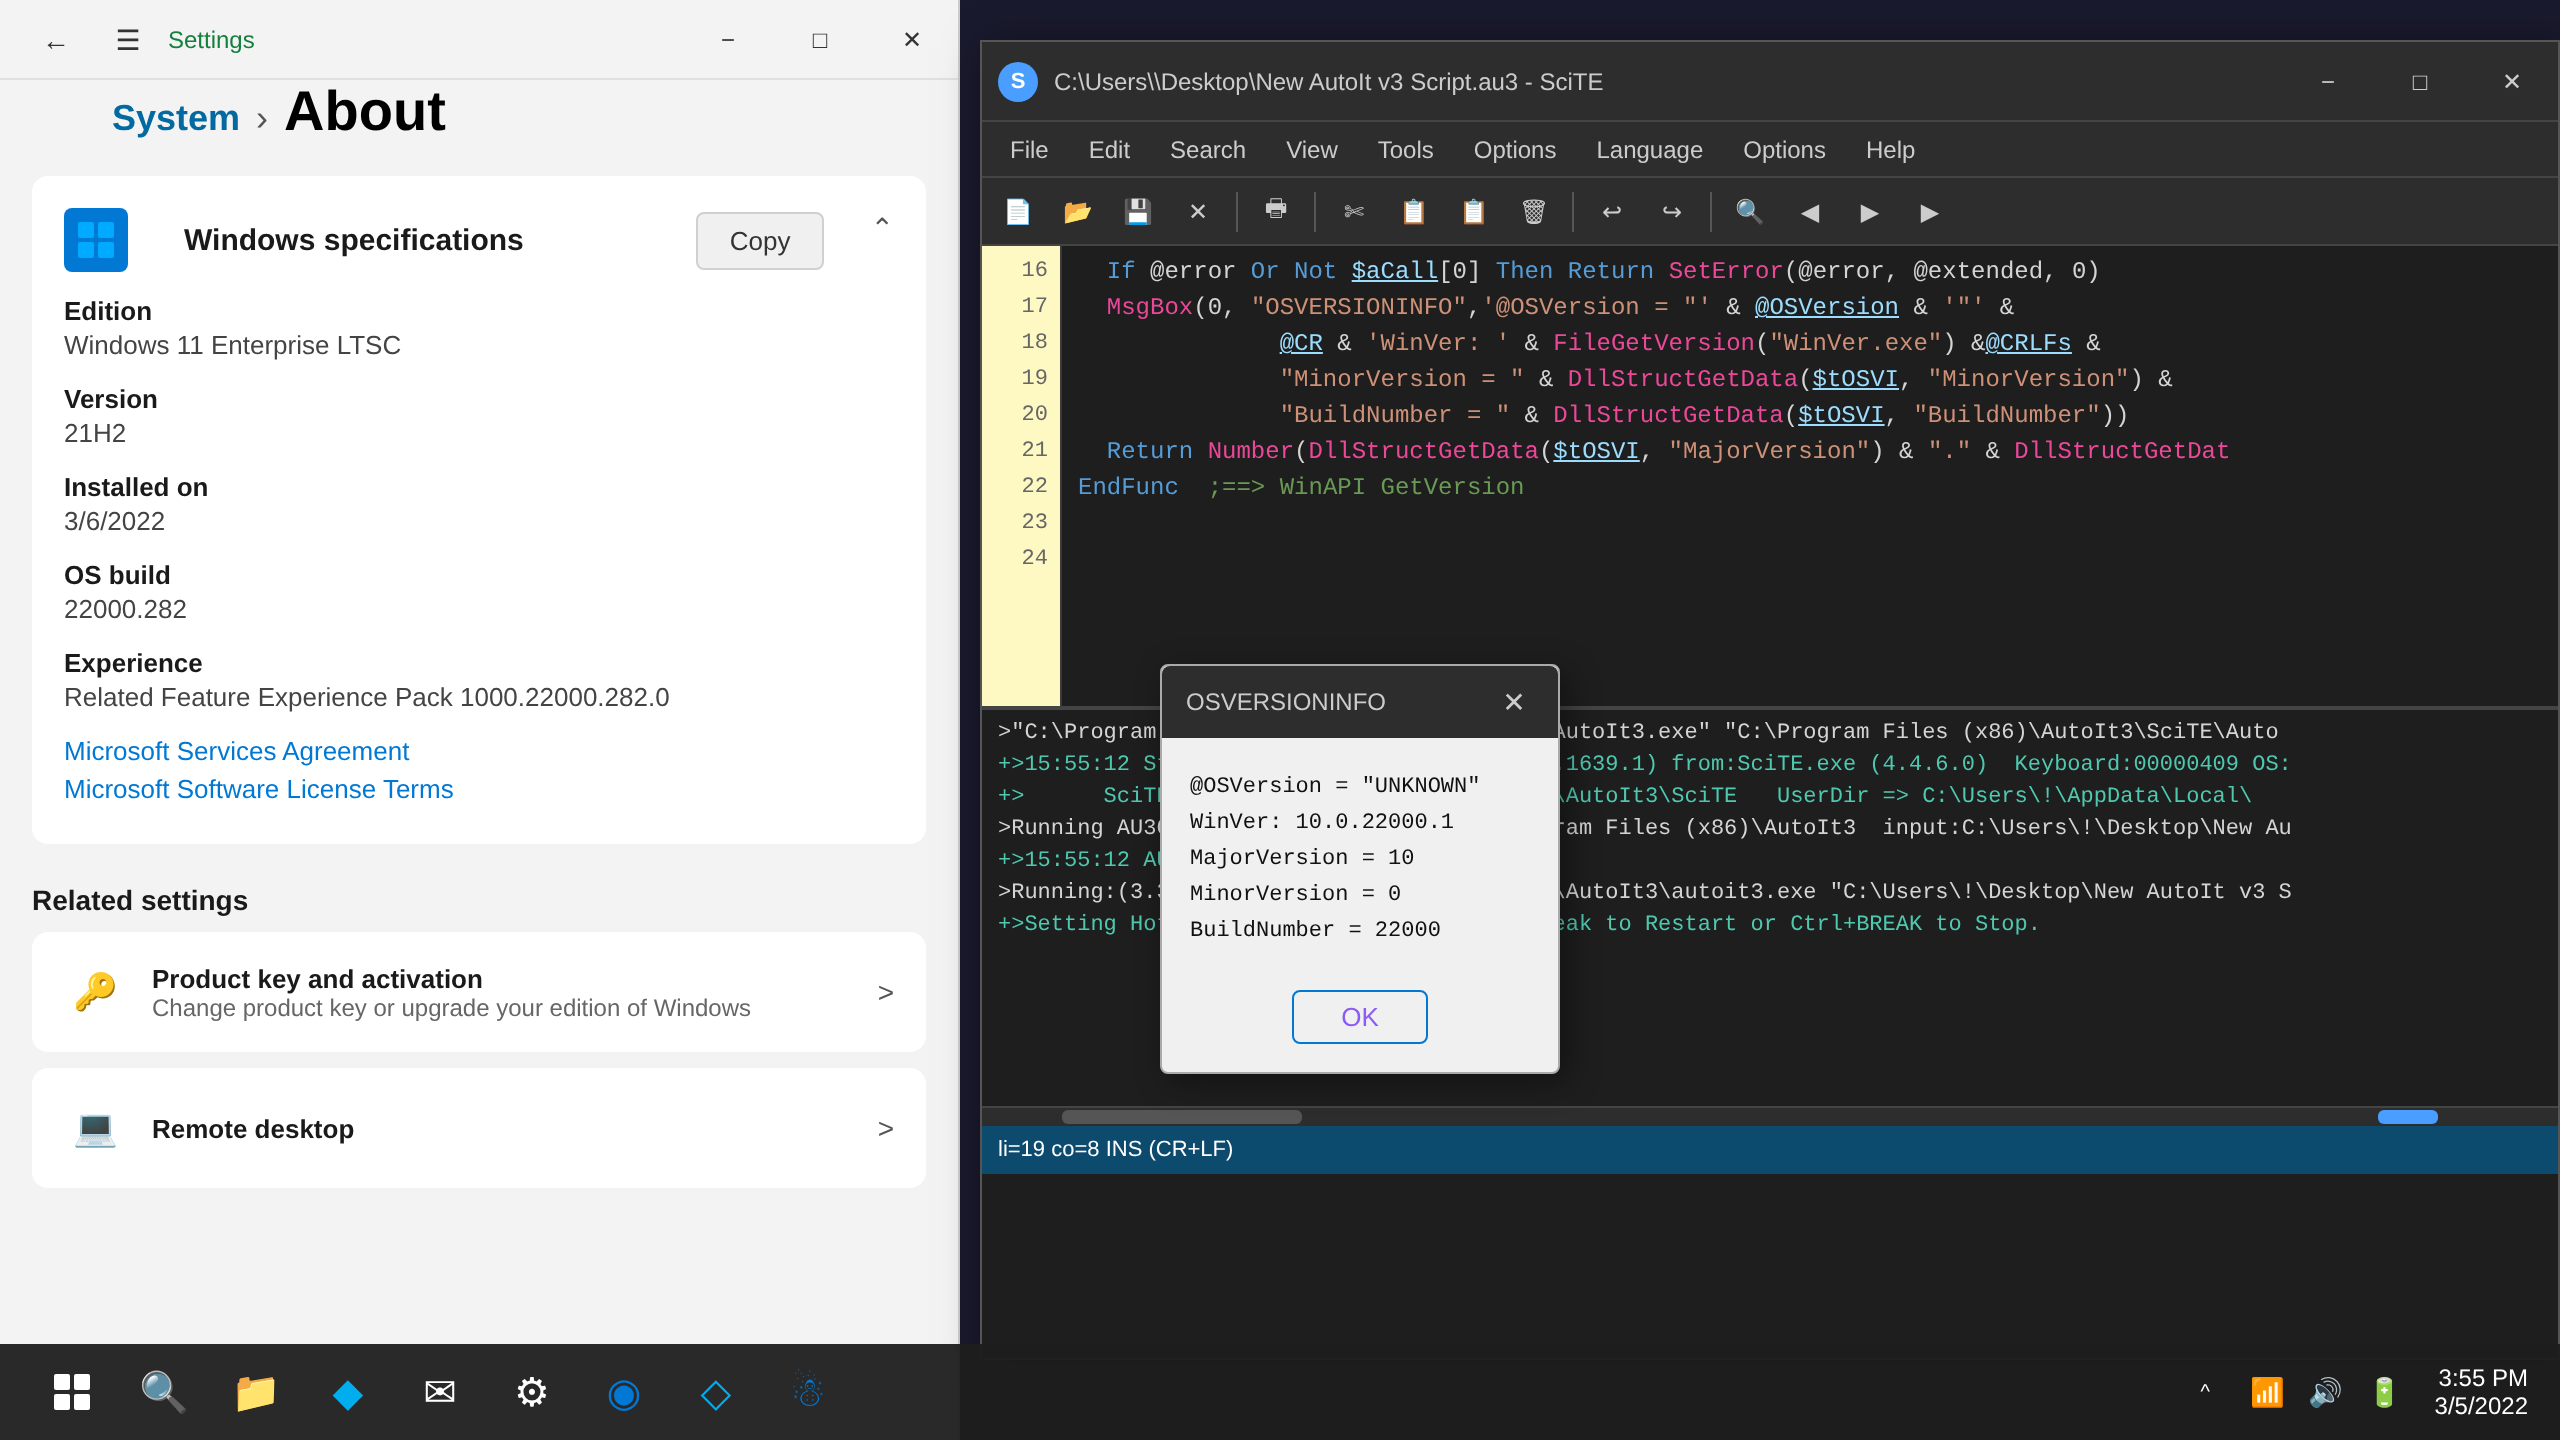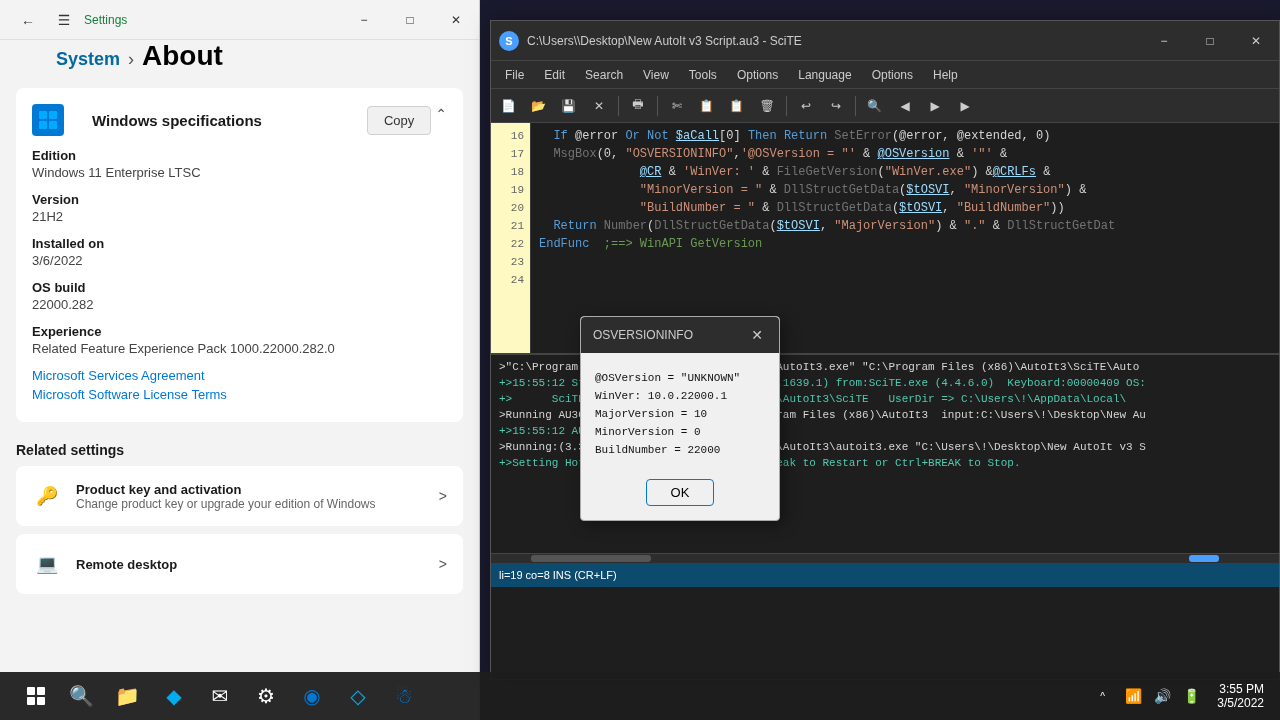--- a/index.html
+++ b/index.html
@@ -120,21 +120,21 @@
       color: white; font-size: 18px;
     }
     .spec-title {
       font-size: 15px;
       font-weight: 600;
       color: #1a1a1a;
     }
     .spec-card-actions {
       display: flex;
       align-items: flex-start;
-      gap: 4px;
+      gap: 23px;
     }
     .copy-btn {
       padding: 6px 16px;
       background: #f0f0f0;
       border: 1px solid #d0d0d0;
       border-radius: 4px;
       font-size: 13px;
       cursor: pointer;
       color: #333;
     }
@@ -381,21 +381,21 @@
       font-family: 'Courier New', monospace;
       font-size: 12px;
       line-height: 18px;
     }
     .code-line {
       white-space: pre;
       color: #d4d4d4;
       line-height: 18px;
     }
     .kw { color: #569cd6; }
-    .fn { color: #737373; text-align: right; }
+    .fn { color: #ec4899; text-align: right; }
     .str { color: #ce9178; }
     .comment { color: #6a9955; }
     .var { color: #9cdcfe; text-decoration: underline; }
 
     
     .output-panel {
       height: 200px;
       background: #1e1e1e;
       border-top: 2px solid #444;
       overflow-y: auto;
@@ -428,21 +428,21 @@
 
     
     .dialog-overlay {
       position: absolute;
       top: 0; left: 0; right: 0; bottom: 0;
       z-index: 200;
       pointer-events: none;
     }
     .dialog {
       position: absolute;
-      top: 316px;
+      top: 332px;
       left: 580px;
       width: 200px;
       background: #f0f0f0;
       border: 1px solid #aaa;
       border-radius: 4px;
       box-shadow: 4px 4px 16px rgba(0,0,0,0.4);
       pointer-events: all;
     }
     .dialog-titlebar {
       background: #2d2d2d;
@@ -476,21 +476,21 @@
       display: flex;
       justify-content: center;
     }
     .ok-btn {
       padding: 5px 24px;
       background: #f0f0f0;
       border: 1px solid #0078d4;
       border-radius: 4px;
       font-size: 13px;
       cursor: pointer;
-      color: #000000;
+      color: #8b5cf6;
       font-family: 'Segoe UI', sans-serif;
     }
 
     
     .win-logo {
       display: grid;
       grid-template-columns: 1fr 1fr;
       gap: 2px;
       width: 18px; height: 18px;
     }

